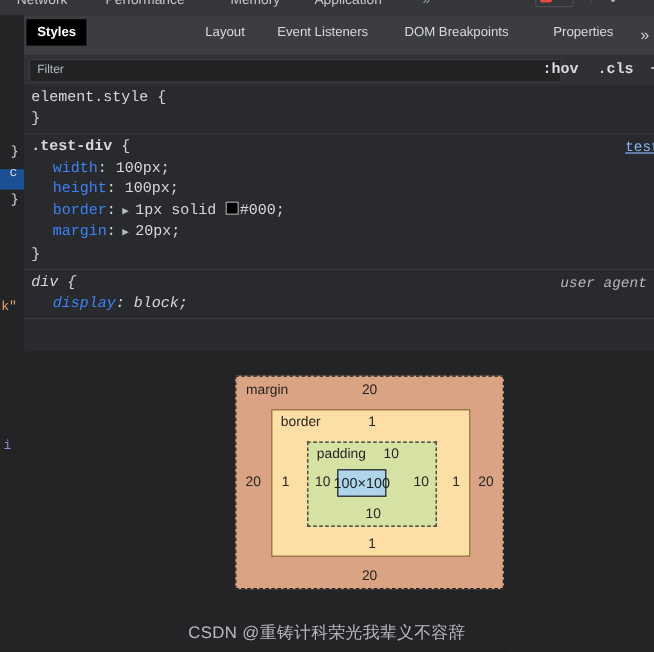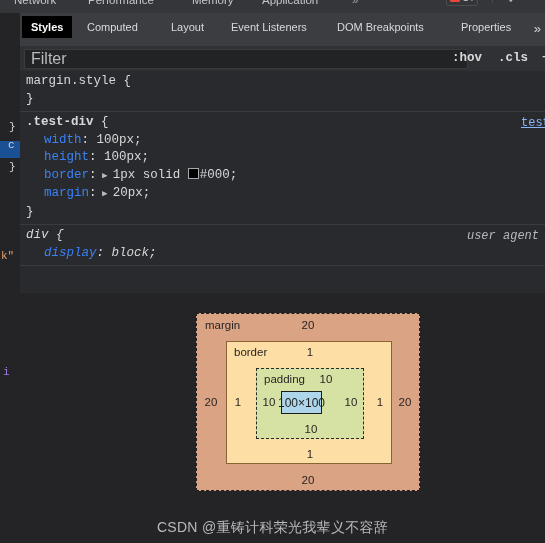--- a/index.html
+++ b/index.html
@@ -155,21 +155,21 @@
     align-items: center;
   }
   .filter-input {
     position: absolute;
     left: 4px; top: 3px;
     width: 430px; height: 18px;
     background: #222325;
     border: 1px solid #3b3c3f;
     border-radius: 2px;
     color: #cdd0d3;
-    font-size: 16px;
+    font-size: 10px;
     padding: 0 6px;
     line-height: 18px;
     outline: none;
     font-family: "Liberation Sans", sans-serif;
   }
   .filter-input::placeholder { color: #b9bcbf; }
   .filter-btn {
     position: absolute;
     top: 4px;
     color: #d8dadc;
@@ -338,39 +338,38 @@
     <div class="left-sel-row"></div>
     <div class="left-frag" style="left:9px; top:108px; color:#d6d8da;">}</div>
     <div class="left-frag" style="left:8px; top:126px; color:#d6d8da;">c</div>
     <div class="left-frag" style="left:9px; top:148px; color:#d6d8da;">}</div>
     <div class="left-frag" style="left:1px; top:237px; color:#e8a06a;">k"</div>
     <div class="left-frag" style="left:3px; top:353px; color:#9a7ee0;">i</div>
   </div>
 
   <div class="tabbar">
     <div class="tab active" style="left:2px;">Styles</div>
-    <div class="tab" style="left:58px;">Computed</div>
     <div class="tab" style="left:142px;">Layout</div>
     <div class="tab" style="left:202px;">Event Listeners</div>
     <div class="tab" style="left:308px;">DOM Breakpoints</div>
     <div class="tab" style="left:432px;">Properties</div>
     <div class="tab-overflow">»</div>
   </div>
 
   <div class="filterbar">
     <input class="filter-input" type="text" placeholder="Filter" style="">
     <div class="filter-btn" style="left:432px;">:hov</div>
     <div class="filter-btn" style="left:478px;">.cls</div>
     <div class="filter-btn" style="left:522px;">+</div>
   </div>
 
   <div class="rules">
 
     <div class="rule">
-      <div class="line"><span class="sel">margin.style</span><span class="brace"> {</span></div>
+      <div class="line"><span class="sel">element.style</span><span class="brace"> {</span></div>
       <div class="line"><span class="brace">}</span></div>
     </div>
 
     <div class="rule">
       <a class="origin-link" href="#">test.</a>
       <div class="line"><span class="sel-strong">.test-div</span><span class="brace"> {</span></div>
 
       <div class="line indent"><span class="prop">width</span><span class="val">: </span><span class="val">100px</span><span class="val">;</span></div>
 
       <div class="line indent"><span class="prop">height</span><span class="val">: </span><span class="val">100px</span><span class="val">;</span></div>

